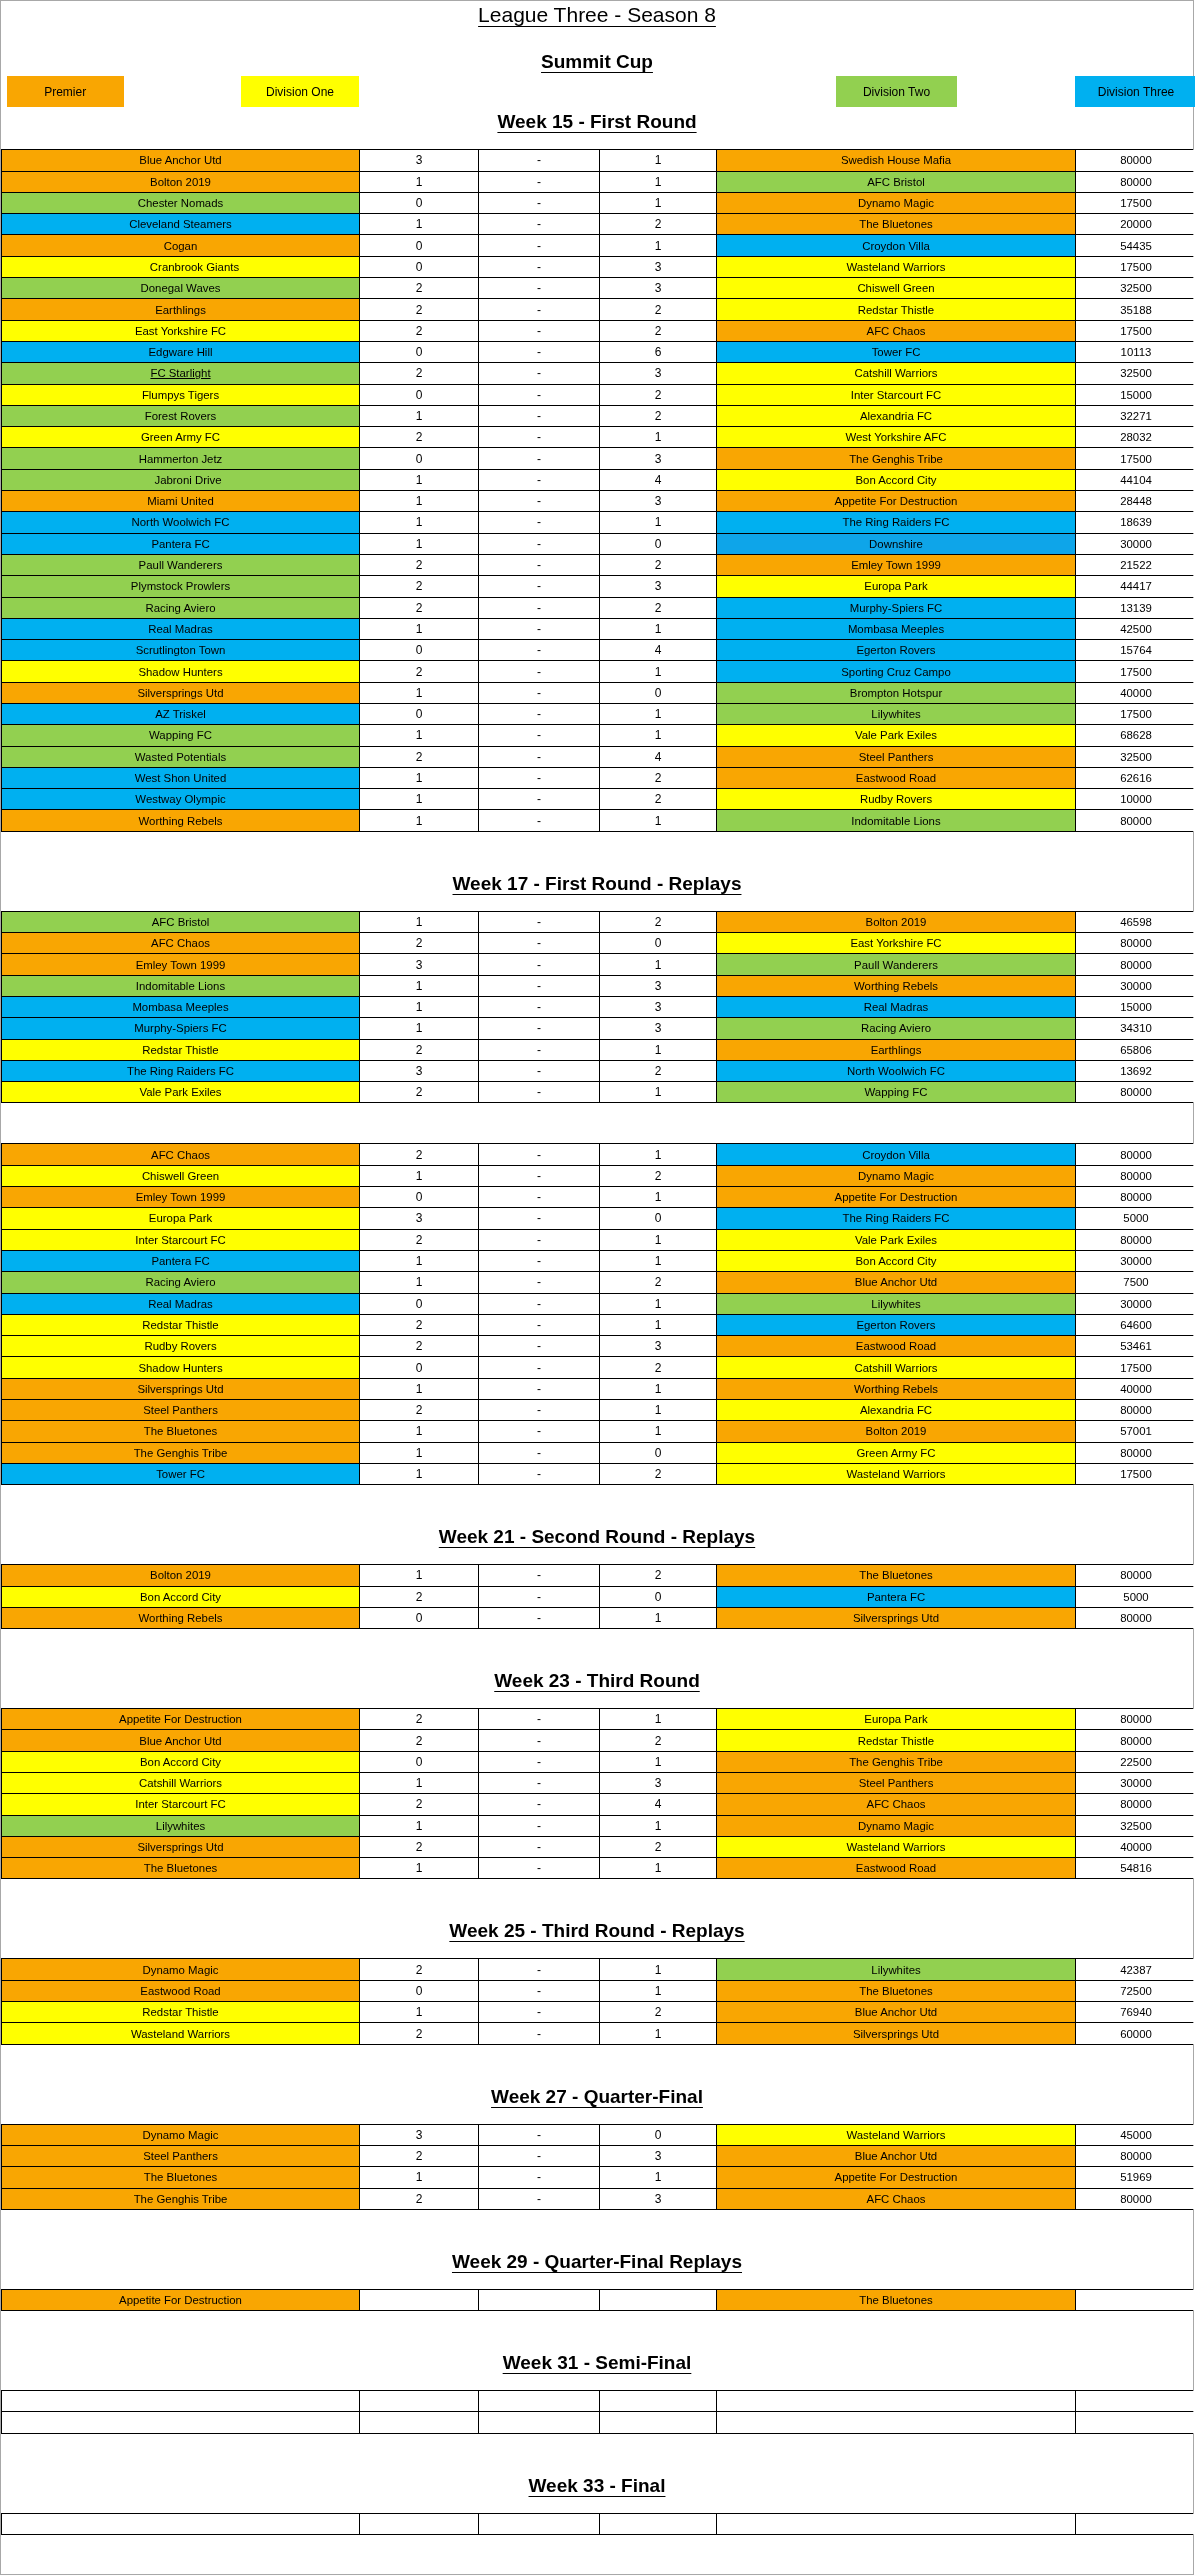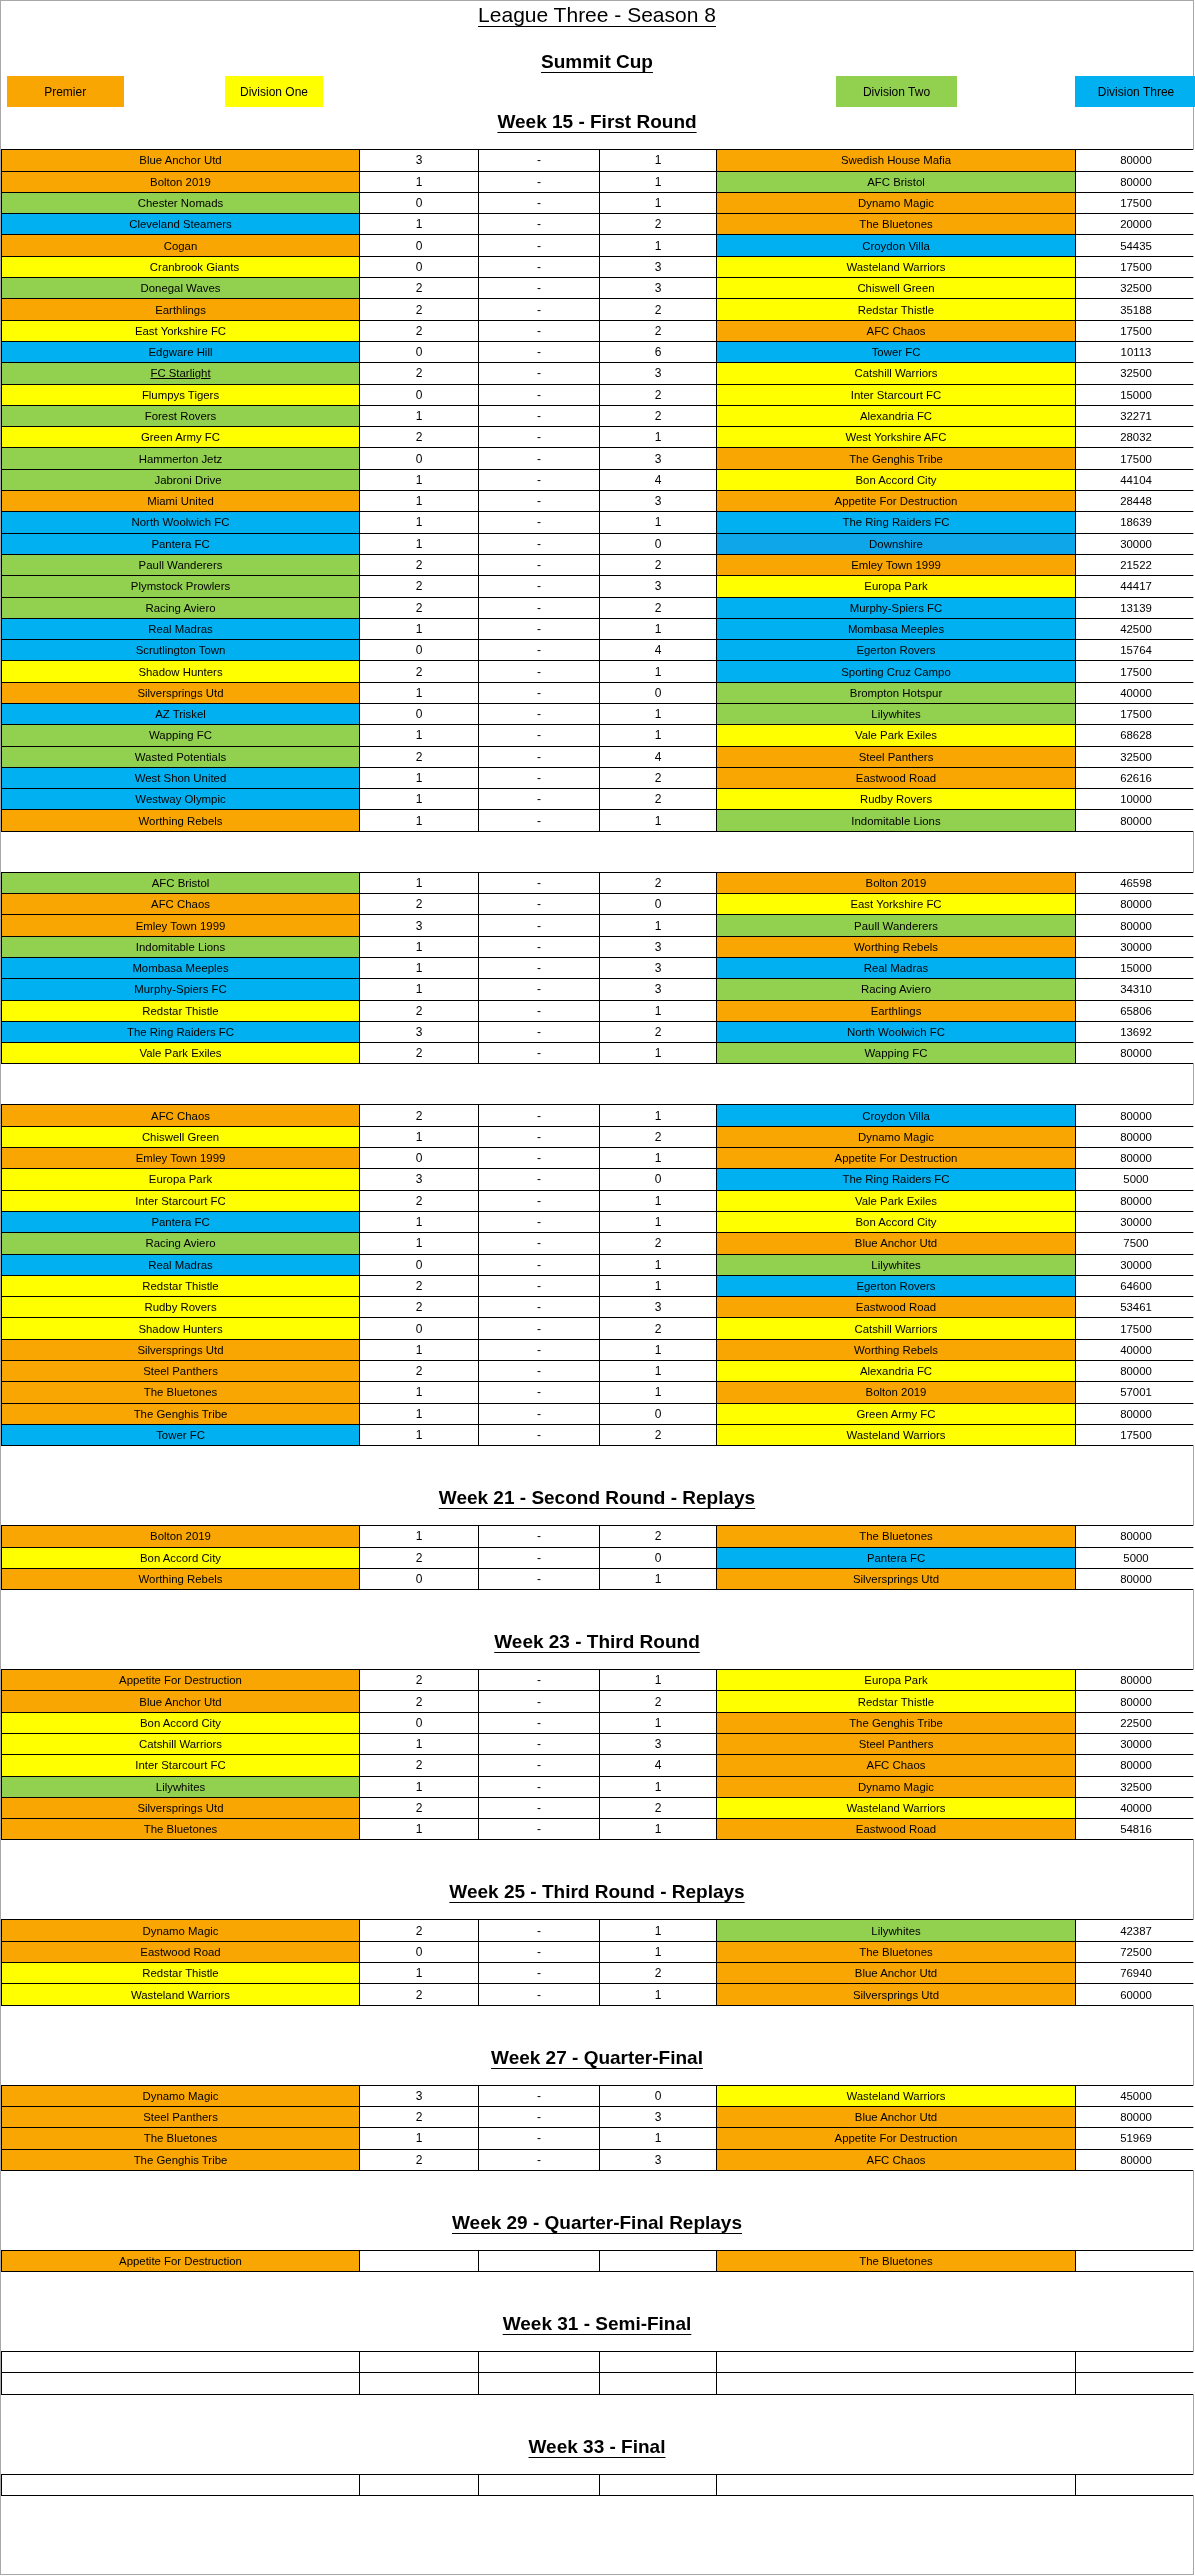--- a/index.html
+++ b/index.html
@@ -12,21 +12,21 @@
   .league-title span,.cup-title span,.week-title span{
     text-decoration:underline;text-decoration-thickness:1.4px;text-underline-offset:3.6px;
   }
   .cup-title{margin:25.6px 0 0;text-align:center;font-size:19px;line-height:21.3px;font-weight:bold;}
   .legend{position:relative;height:31px;margin-top:4.3px;}
   .legend-box{
     position:absolute;top:0;height:31px;display:flex;align-items:center;justify-content:center;
     font-size:12px;
   }
   .legend-box:nth-child(1){left:5.7px;width:117px;}
-  .legend-box:nth-child(2){left:224px;width:98px;}
+  .legend-box:nth-child(2){left:240px;width:118px;}
   .legend-box:nth-child(3){left:835px;width:121px;}
   .legend-box:nth-child(4){left:1074px;width:122px;}
   section{margin-top:40px;}
   section.first{margin-top:2.8px;}
   .week-title{margin:0 0 15px;text-align:center;font-size:19px;line-height:24px;font-weight:bold;}
   .table{border-top:1.4px solid #000;}
   .row{
     display:grid;grid-template-columns:358px 119px 121px 117px 359px 122px;
     height:21.3px;box-sizing:border-box;border-bottom:1.4px solid #000;
   }
@@ -338,20 +338,21 @@
     <div class="cell score">1</div>
     <div class="cell dash">-</div>
     <div class="cell score">1</div>
     <div class="cell away" style="background: rgb(146, 208, 80);">Indomitable Lions</div>
     <div class="cell att">80000</div>
   </div>
 </div>
   </section>
 
   <section>
+    <h2 class="week-title"><span>Week 17 - First Round - Replays</span></h2>
     <div class="table">
   <div class="row">
     <div class="cell home" style="background: rgb(146, 208, 80);">AFC Bristol</div>
     <div class="cell score">1</div>
     <div class="cell dash">-</div>
     <div class="cell score">2</div>
     <div class="cell away" style="background: rgb(249, 166, 2);">Bolton 2019</div>
     <div class="cell att">46598</div>
   </div>
 

